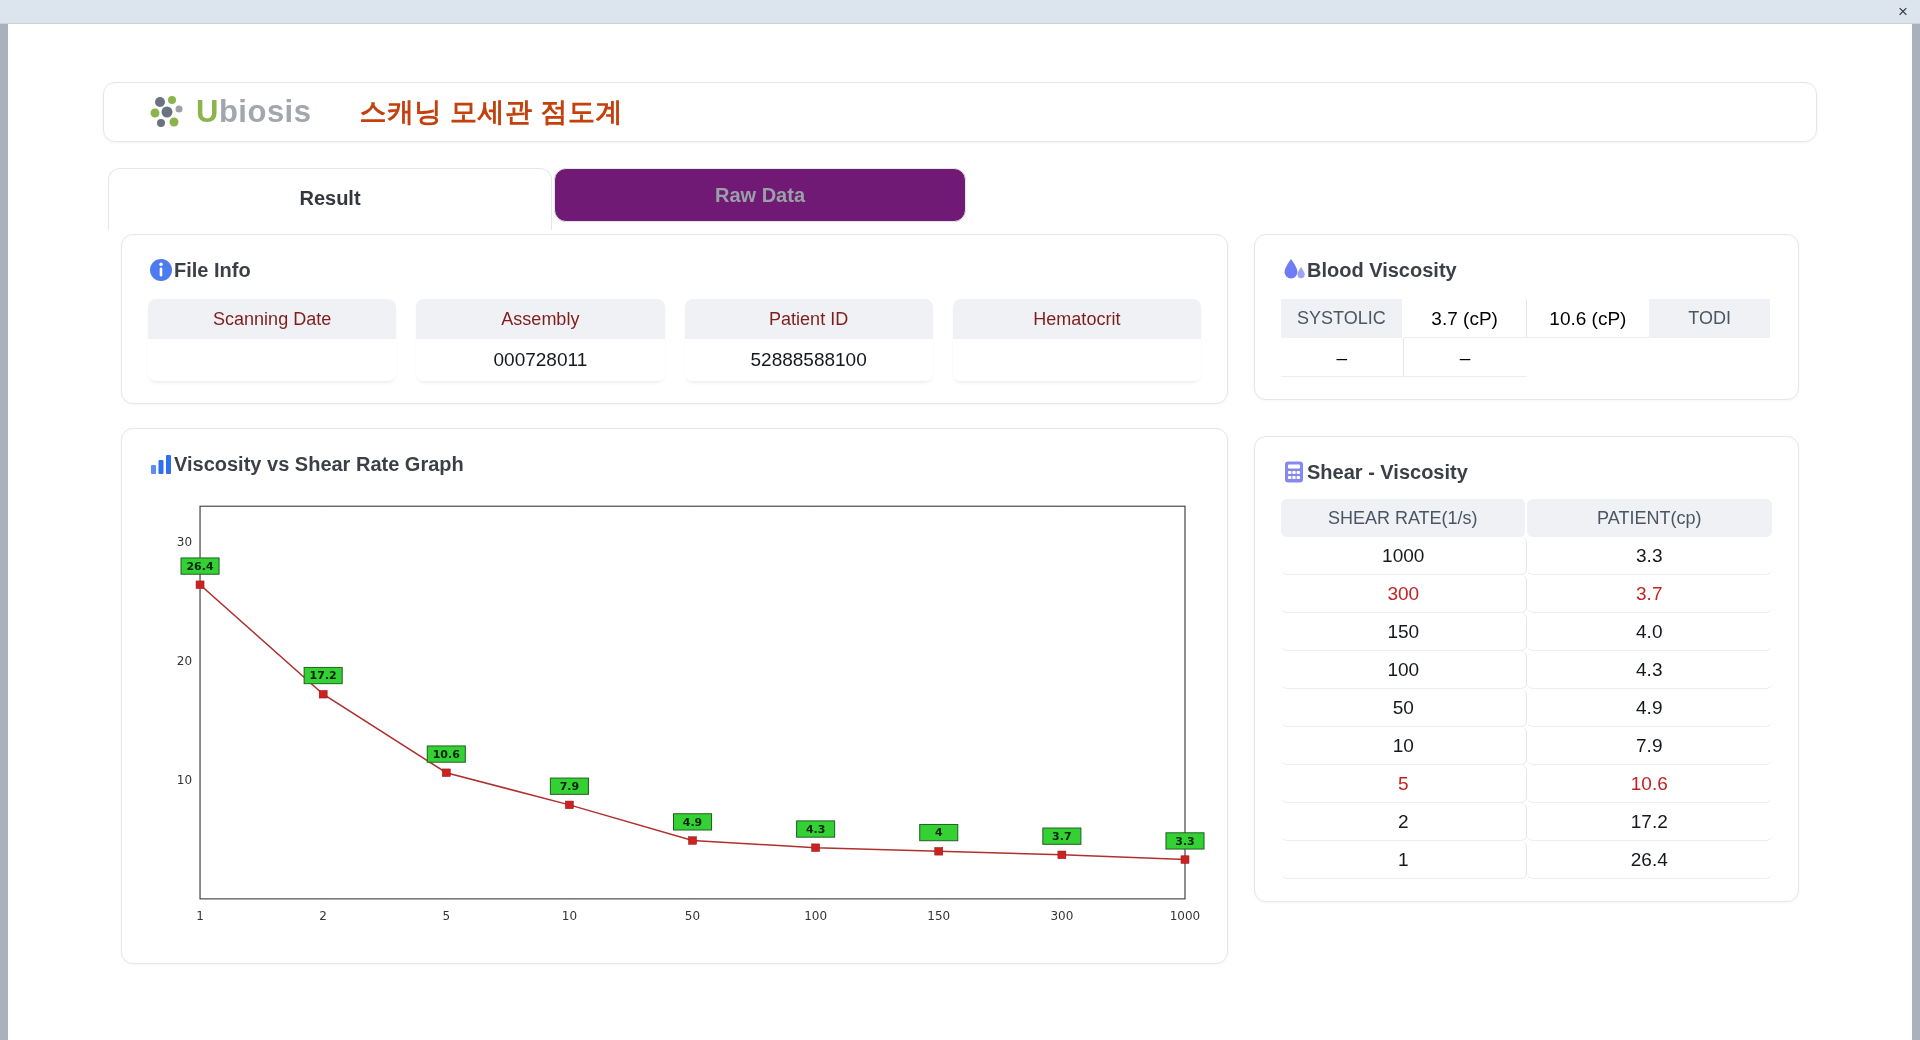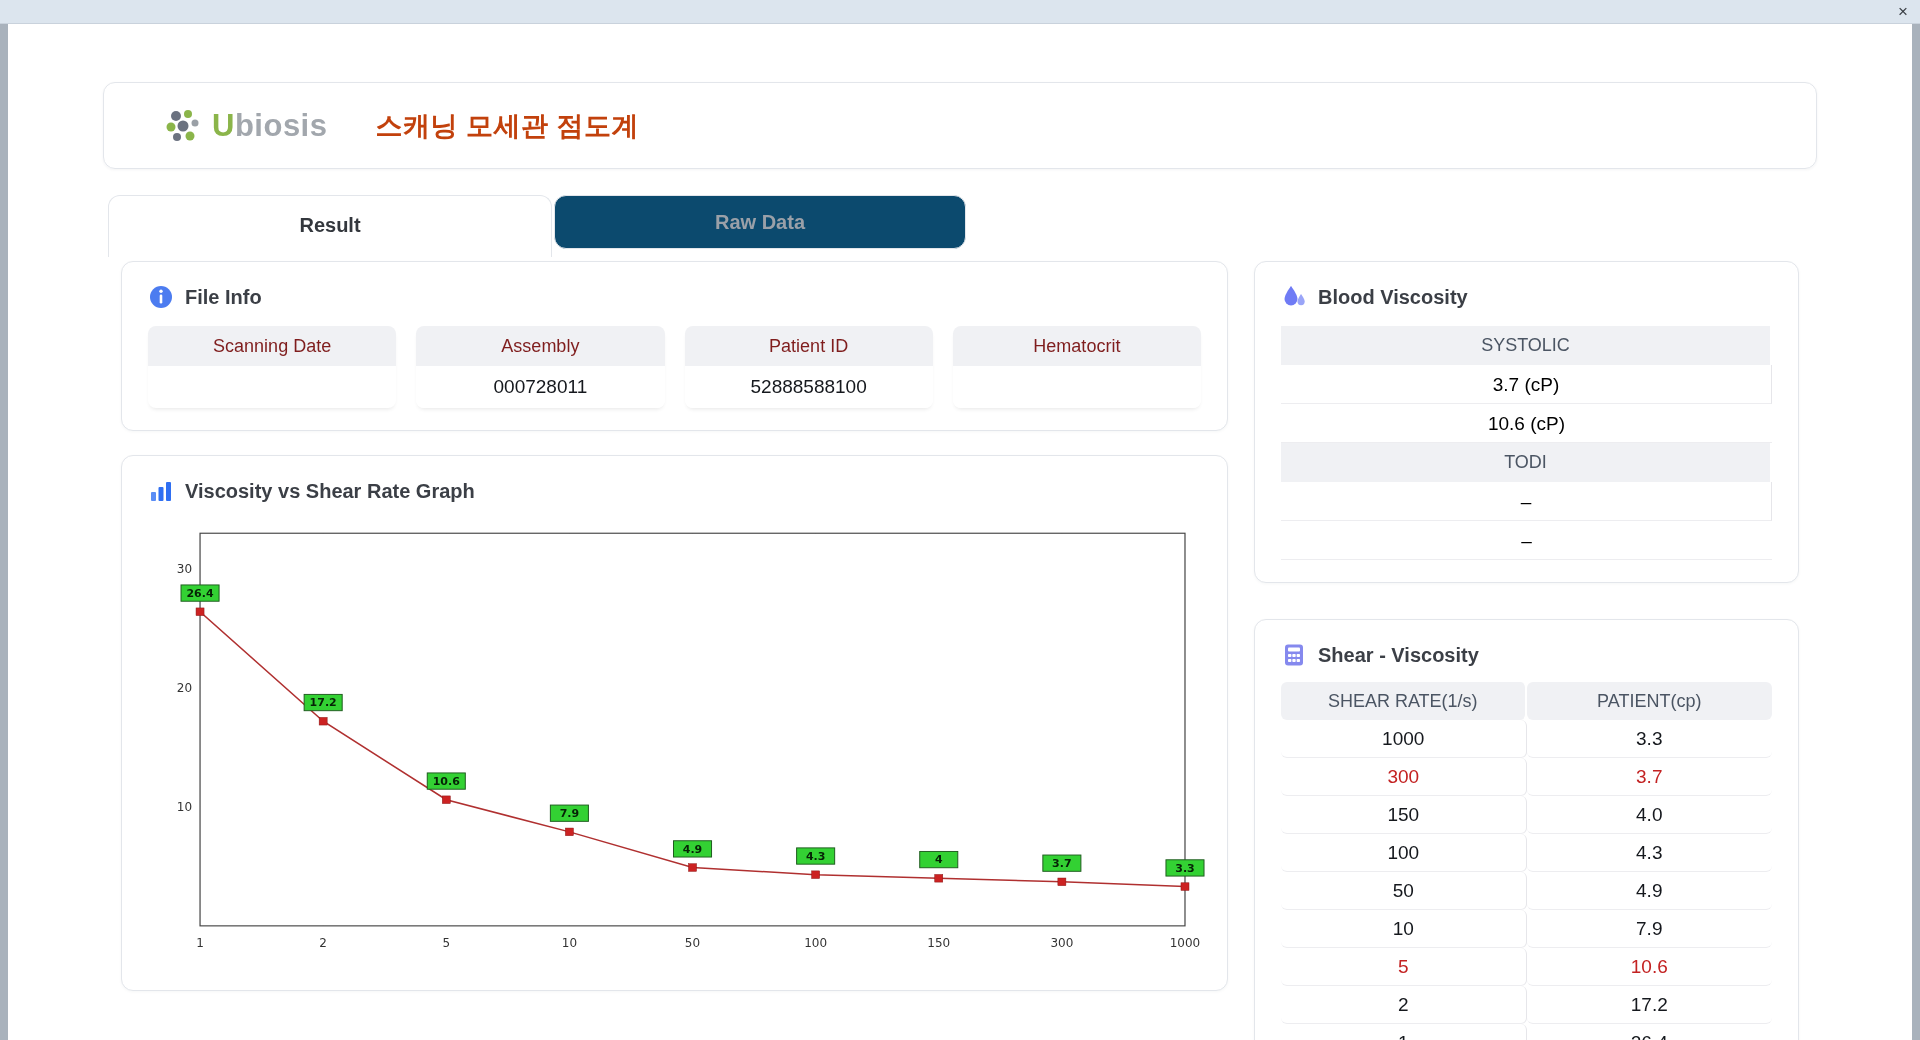--- a/index.html
+++ b/index.html
@@ -28,24 +28,24 @@
     margin: 0 8px;
     height: calc(100vh - 24px);
     padding: 58px 95px 20px 95px;
     overflow: hidden;
   }
   
   .header-card {
     border: 1px solid #e3e6eb;
     border-radius: 12px;
     box-shadow: 0 1px 3px rgba(30,40,60,0.05);
-    height: 87px;
+    height: 60px;
     display: flex;
     align-items: center;
-    padding: 0 60px;
+    padding: 0 44px;
     gap: 48px;
   }
   .logo { display: flex; align-items: center; gap: 6px; }
   .logo-text { font-size: 31px; font-weight: 600; letter-spacing: 0.5px; }
   .logo-u { color: #8bb54a; }
   .logo-rest { color: #a2a7ad; }
   .app-title {
     font-size: 27px;
     font-weight: 700;
     color: #c2410c;
@@ -69,21 +69,21 @@
     background: #ffffff;
     border: 1px solid #e3e6eb;
     border-bottom: none;
     border-radius: 12px 12px 0 0;
     height: 62px;
     line-height: 58px;
     font-weight: 700;
     color: #33373d;
   }
   .tab.inactive {
-    background: #0c4a6e;
+    background: #701a75;
     border: 1px solid #e3e6eb;
     border-radius: 12px;
     height: 54px;
     line-height: 52px;
     width: 412px;
     margin-left: 2px;
     font-weight: 600;
     color: #9aa0a8;
   }
   
@@ -97,21 +97,20 @@
   .card {
     border: 1px solid #e3e6eb;
     border-radius: 12px;
     background: #fff;
     box-shadow: 0 1px 3px rgba(30,40,60,0.04);
     padding: 22px 26px;
   }
   .card-title {
     display: flex;
     align-items: center;
-    gap: 11px;
     font-size: 20px;
     font-weight: 700;
     color: #3b3f46;
   }
   .card-title svg { flex: 0 0 auto; }
   
   .fields {
     display: grid;
     grid-template-columns: repeat(4, 1fr);
     gap: 20px;
@@ -132,21 +131,21 @@
     line-height: 42px;
     text-align: center;
     font-size: 19px;
     color: #15181d;
     background: #fff;
     border-radius: 0 0 8px 8px;
   }
   
   .bv-grid {
     display: grid;
-    grid-template-columns: 1fr;
+    grid-template-columns: 1fr 1fr 1fr 1fr;
     margin-top: 16px;
   }
   .bv-cell { height: 39px; line-height: 39px; text-align: center; }
   .bv-label { background: #f0f1f4; font-size: 18px; color: #4b5563; }
   .bv-label.first { border-right: 2px solid #ffffff; }
   .bv-value { font-size: 19px; color: #000000; border-bottom: 1px solid #ededf0; }
   .bv-value.first { border-right: 1px solid #e6e6ea; }
   
   .sv-table { margin-top: 14px; }
   .sv-row { display: grid; grid-template-columns: 1fr 1fr; }

